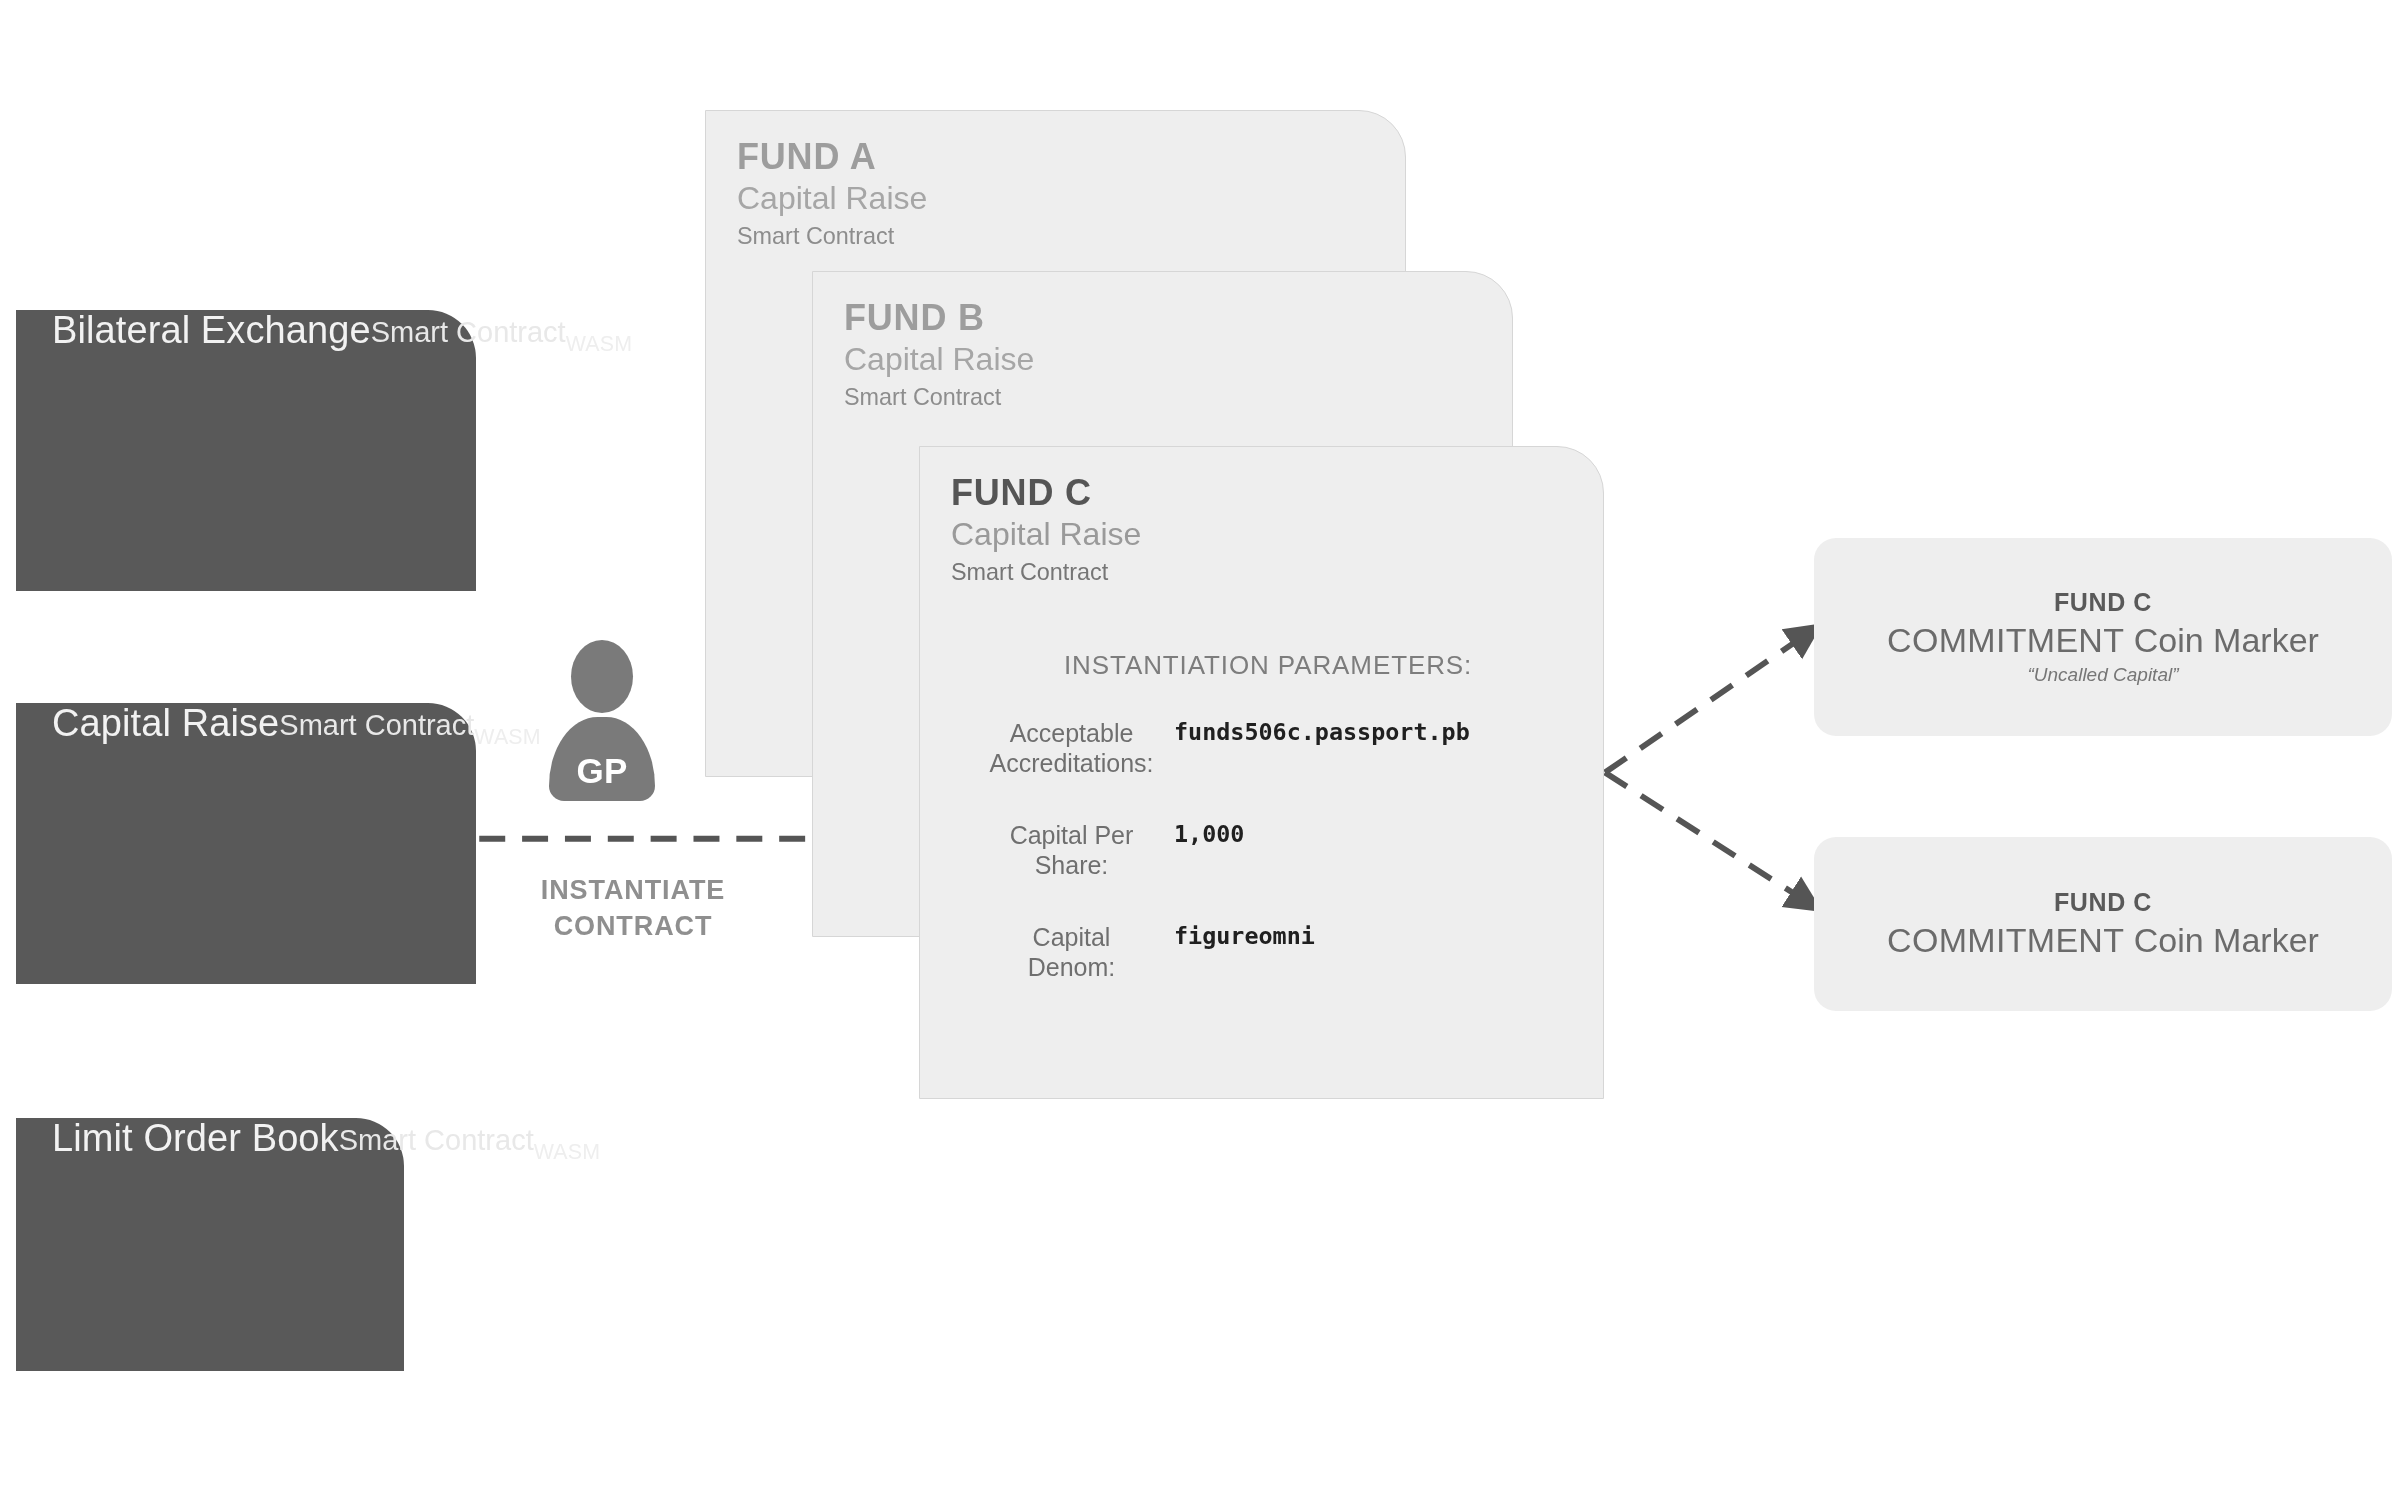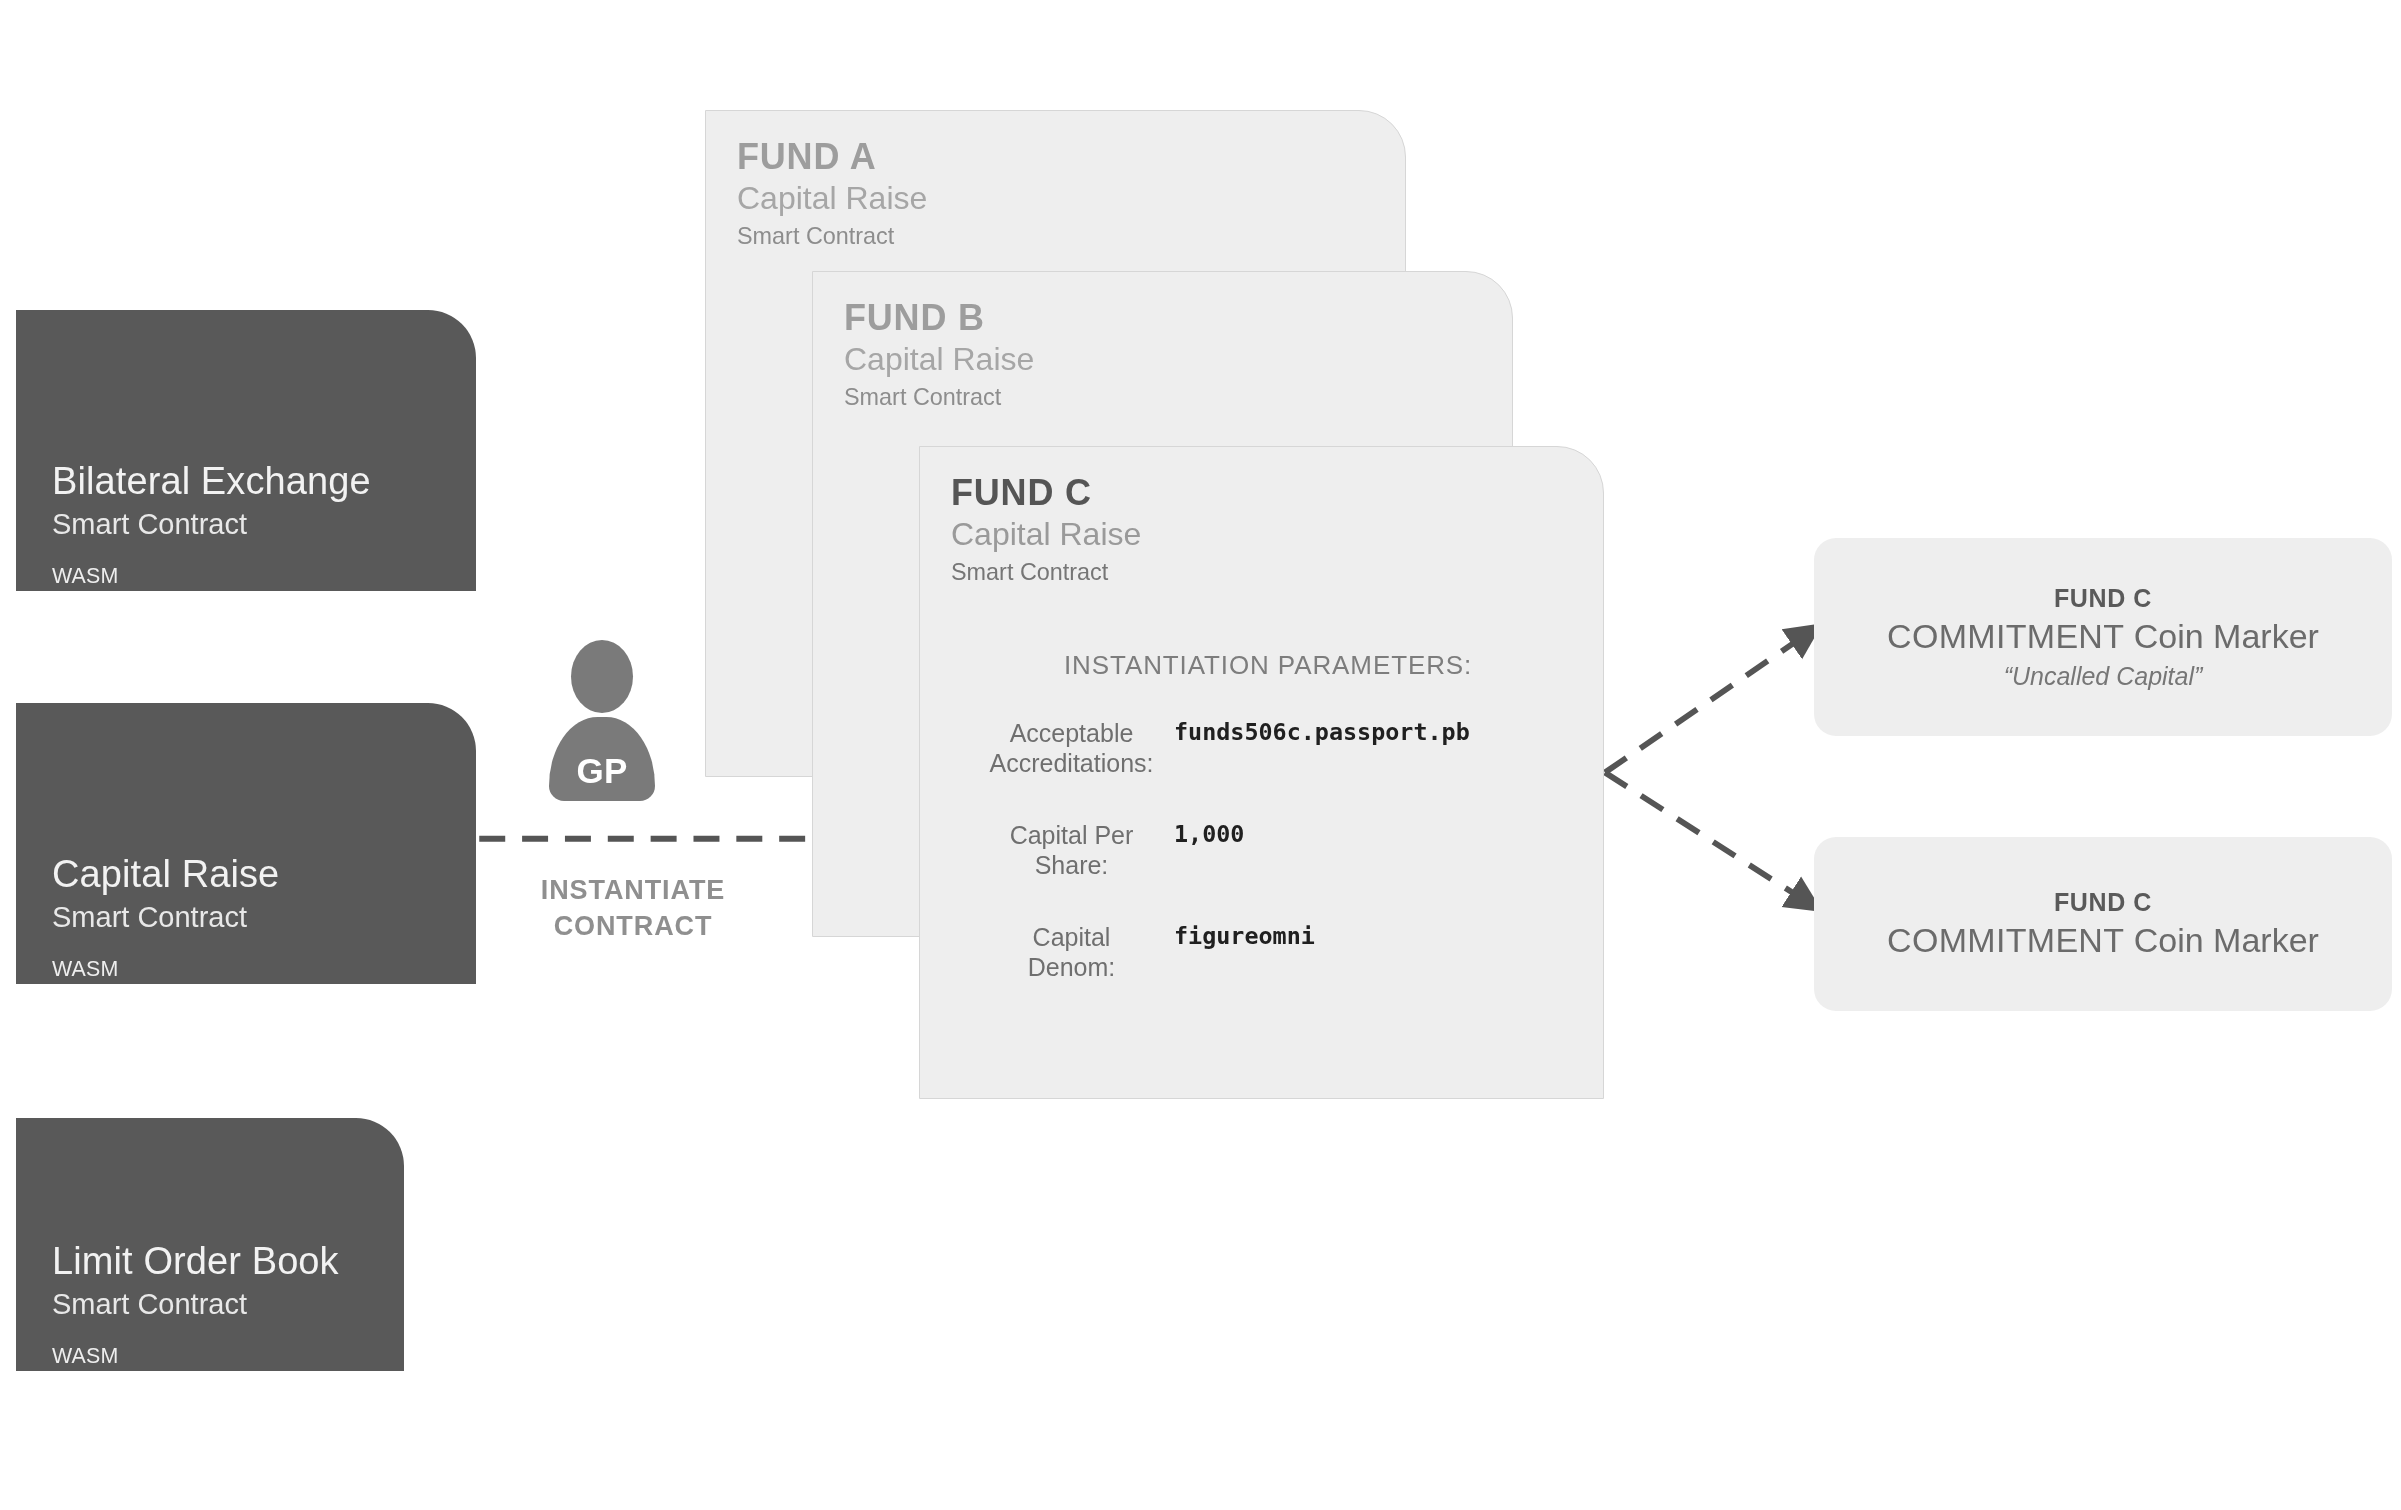--- a/index.html
+++ b/index.html
@@ -22,22 +22,22 @@
   }
 
   
   .dark-box {
     position: absolute;
     background: #595959;
     border-top-right-radius: 48px;
     box-sizing: border-box;
     padding-left: 36px;
     display: flex;
-    flex-direction: column;
-    justify-content: flex-end;
+    flex-direction: row;
+    justify-content: space-between;
   }
   .dark-box .db-title {
     color: #f2f2f2;
     font-size: 38px;
     font-weight: 400;
     line-height: 1.08;
     letter-spacing: 0.1px;
     white-space: nowrap;
   }
   .dark-box .db-sub {
@@ -159,21 +159,21 @@
     white-space: nowrap;
   }
   .coin-box .c-main .c-main-lead {
     font-weight: 400;
     letter-spacing: 0.3px;
   }
   .coin-box .c-main .c-main-tail {
     font-weight: 400;
   }
   .coin-box .c-note {
-    font-size: 25px;
+    font-size: 19px;
     font-style: italic;
     color: #767676;
     line-height: 1.2;
     margin-top: 2.6px;
     white-space: nowrap;
     text-align: center;
   }
 
   
   .gp-wrap {

